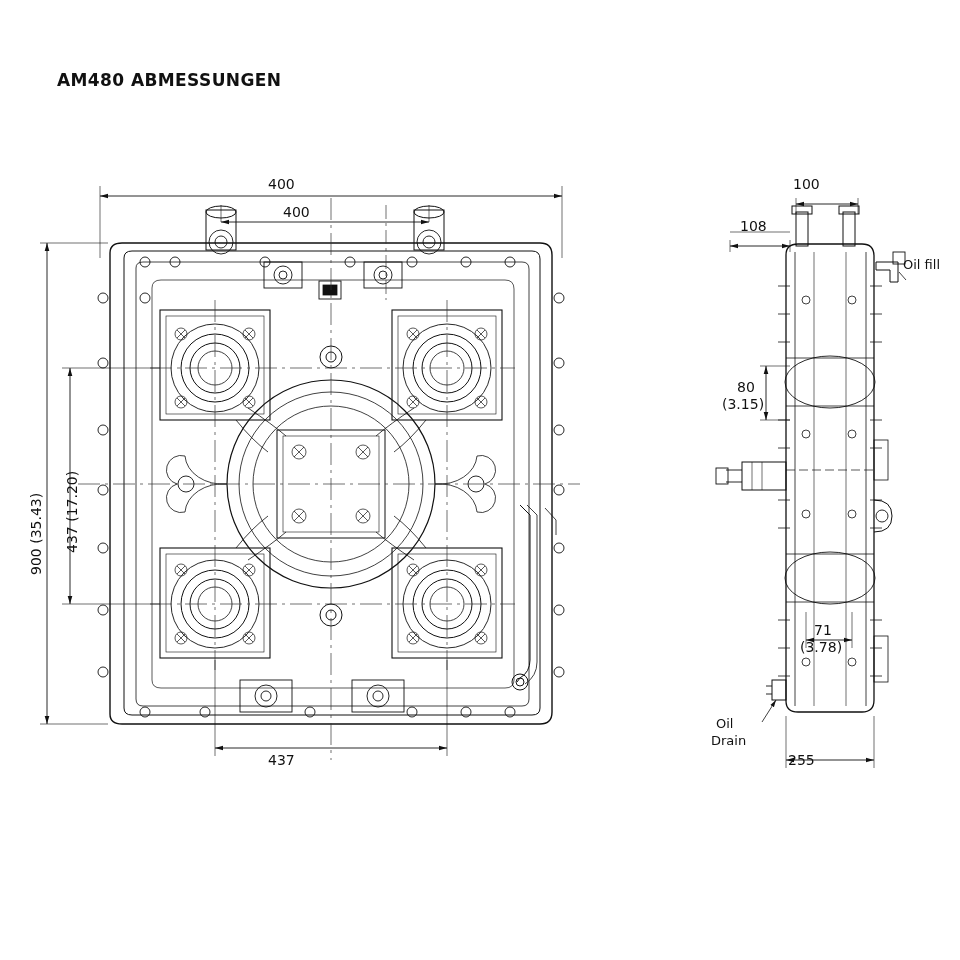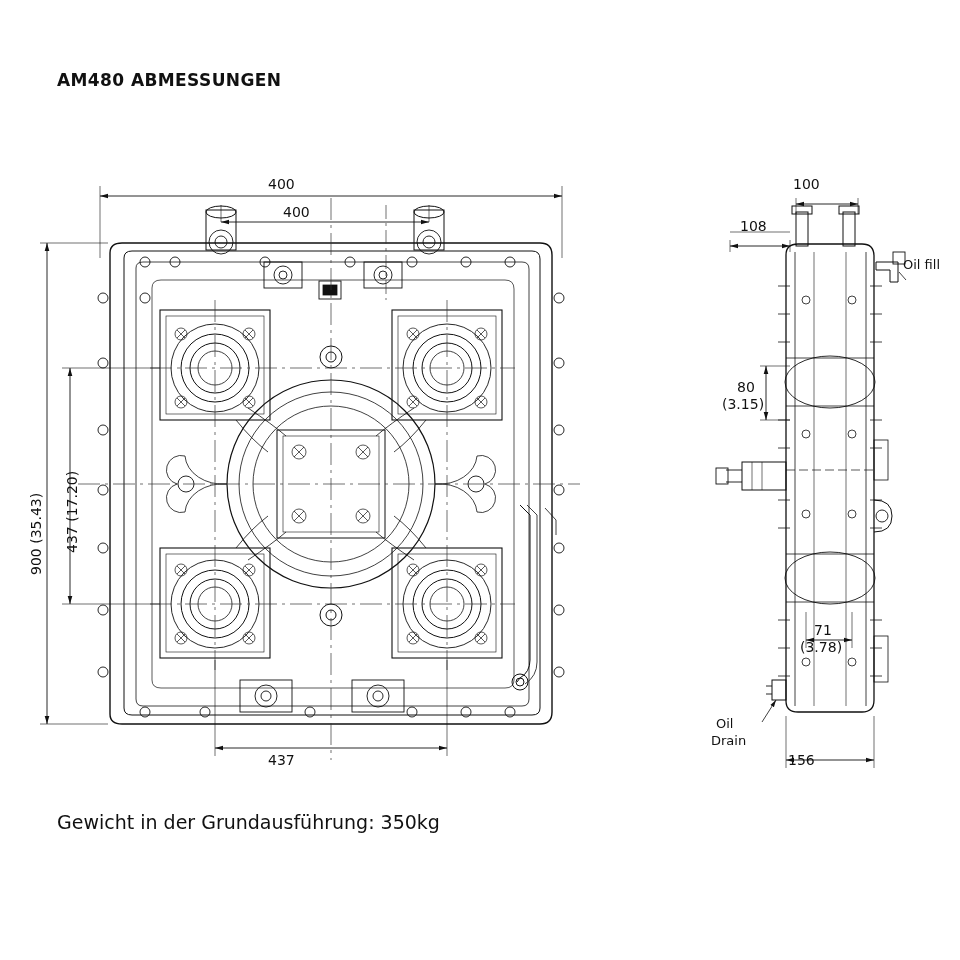--- a/index.html
+++ b/index.html
@@ -411,21 +411,20 @@
   <div class="dim-label rot" style="left:28px; top:575px;">900 (35.43)</div>
   <div class="dim-label rot" style="left:64px; top:553px;">437 (17.20)</div>
   <div class="dim-label" style="left:268px; top:752px;text-align:center;">437</div>
 
   <div class="dim-label" style="left:793px; top:176px;">100</div>
   <div class="dim-label" style="left:740px; top:218px;">108</div>
   <div class="dim-label" style="left:737px; top:379px;">80</div>
   <div class="dim-label" style="left:722px; top:396px;">(3.15)</div>
   <div class="dim-label" style="left:814px; top:622px;">71</div>
   <div class="dim-label" style="left:800px; top:639px;">(3.78)</div>
-  <div class="dim-label" style="left:788px; top:752px;">156</div>
+  <div class="dim-label" style="left:788px; top:752px;">255</div>
 
   <div class="callout" style="left:903px; top:257px;">Oil fill</div>
   <div class="callout" style="left:716px; top:716px;">Oil</div>
   <div class="callout" style="left:711px; top:733px;">Drain</div>
 
-  <div class="footnote">Gewicht  in der Grundausführung: 350kg</div>
 
 </div>
 
 </body></html>

